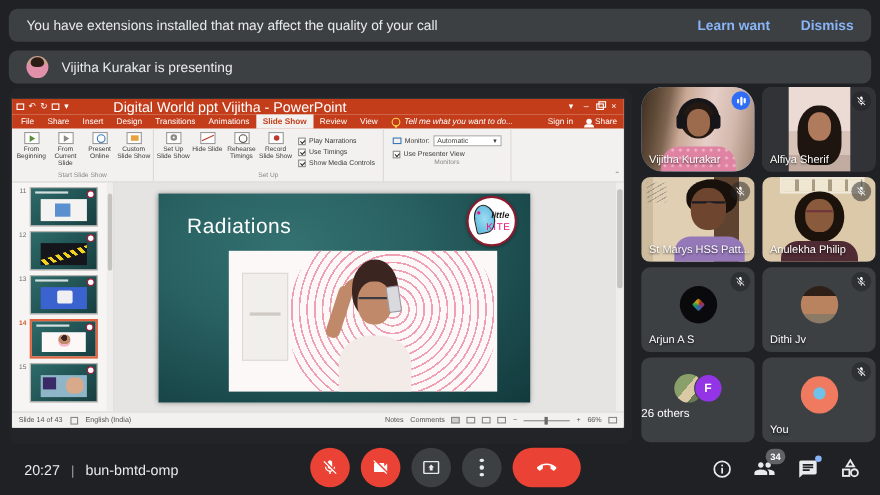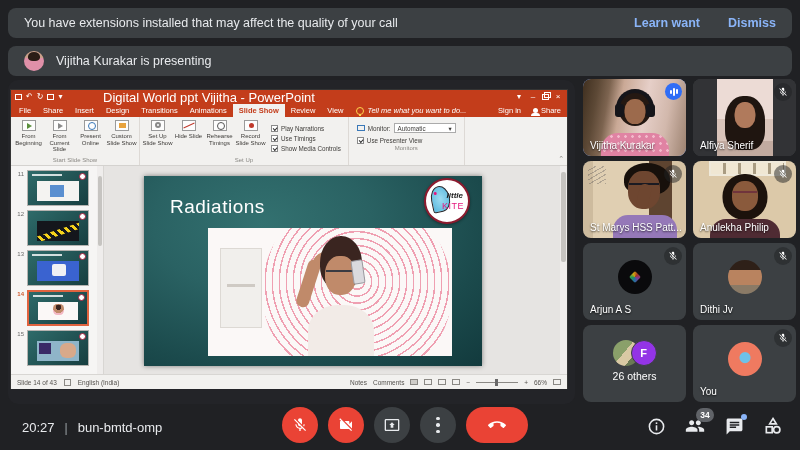--- a/index.html
+++ b/index.html
@@ -133,23 +133,23 @@
   .sright{margin-left:auto;display:flex;align-items:center;gap:6px}
   .vico{width:8px;height:6px;border:1px solid #8a8884;box-sizing:border-box}
   .vico.on{background:#cfcdc9}
   .ztrack{width:42px;height:1px;background:#8a8884;position:relative}
   .zthumb{position:absolute;left:45%;top:-3px;width:3px;height:7px;background:#6a6a6a}
 
   
   .tile{position:absolute;width:103px;height:77px;border-radius:8px;background:#3c4043;overflow:hidden;cursor:pointer}
   .c1{left:583px}.c2{left:693px}
   .r1{top:79px}.r2{top:161px}.r3{top:243px}.r4{top:325px}
-  .tile.speaking{box-shadow:0 0 0 2.5px #7ba4f7 inset;border-radius:8px}
+  .tile.speaking{box-shadow:0 0 0 2.5px #7ba4f7 inset;border-radius:20px}
   .nm{position:absolute;left:7px;bottom:5px;font-size:10px;color:#fff;text-shadow:0 1px 2px rgba(0,0,0,.75);white-space:nowrap}
-  .nm-center{position:absolute;left:0;right:0;top:58%;text-align:center;font-size:10.5px;color:#fff}
+  .nm-center{position:absolute;left:0;right:0;top:58%;font-size:10.5px;color:#fff}
   .mute{position:absolute;top:4px;right:4px;width:18px;height:18px;border-radius:50%;
         background:rgba(32,33,36,.5);display:flex;align-items:center;justify-content:center}
   .speakb{position:absolute;top:4px;right:4px;width:17px;height:17px;border-radius:50%;background:#2f6df6;
         display:flex;align-items:center;justify-content:center;gap:1px}
   .eqb{width:2px;background:#fff;border-radius:1px}
   .eq1{height:4px}.eq2{height:8px}.eq3{height:5px}
 
   .scene{position:absolute;inset:0}
   .sc-v{background:linear-gradient(100deg,#3f2f1f 0%,#5d4936 14%,#7d6450 24%,#caa996 36%,#e6cfc8 58%,#d2b8ac 78%,#9c8270 100%)}
   .v-band{position:absolute;left:50%;top:13%;transform:translateX(-50%);width:38px;height:20px;

